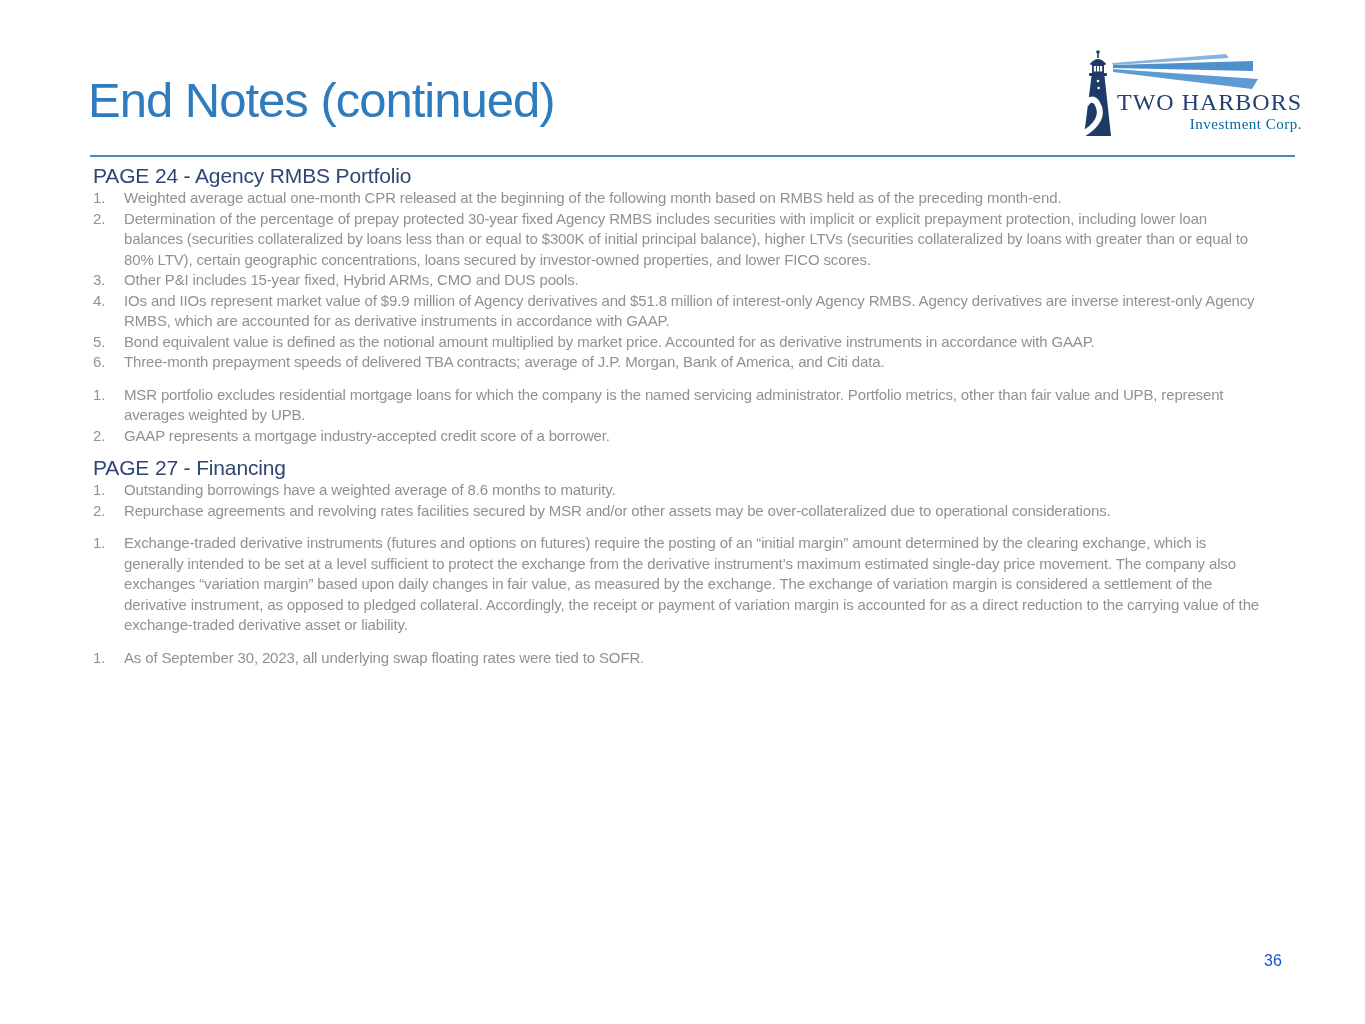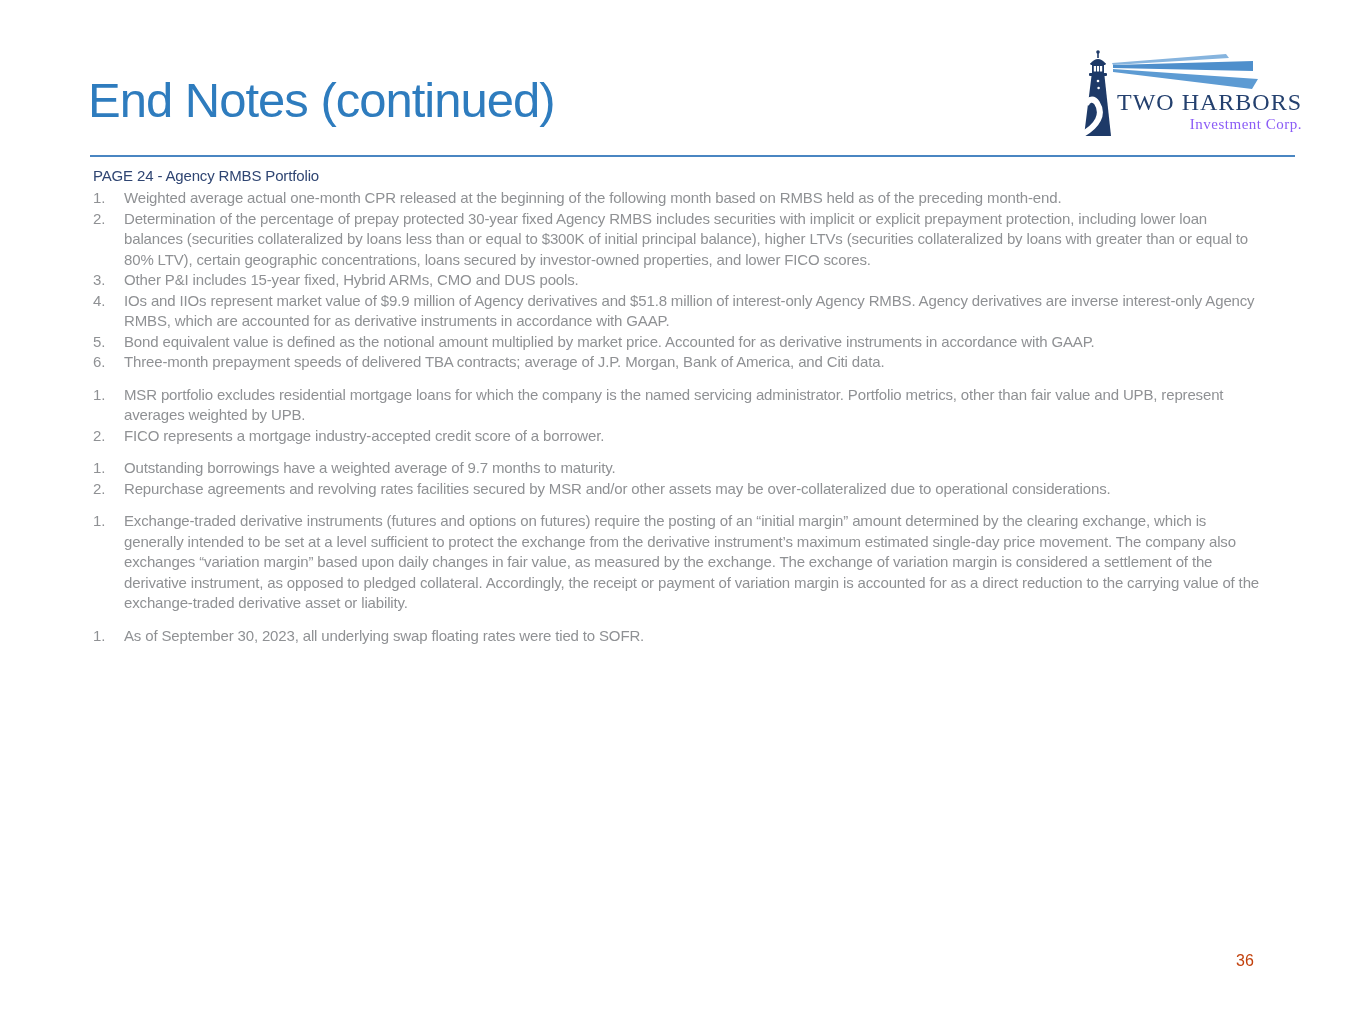--- a/index.html
+++ b/index.html
@@ -14,36 +14,36 @@
   }
   .title-rule{
     position:absolute;left:90px;top:155px;width:1205px;height:2px;background:#4a86c2;
   }
   
   .logo{position:absolute;left:1078px;top:48px;width:224px;height:92px;}
   .logo .beams{position:absolute;left:28px;top:6px;width:185px;height:52px;}
   .logo .lighthouse{position:absolute;left:0;top:2px;width:40px;height:86px;}
   .logo .logo-text{position:absolute;right:0;top:42px;text-align:right;font-family:"Liberation Serif","DejaVu Serif",serif;}
   .logo-name{font-size:24px;color:#24406e;letter-spacing:1px;line-height:1;white-space:nowrap;}
-  .logo-sub{font-size:15px;color:#8b5cf6;letter-spacing:.5px;margin-top:3px;line-height:1;}
+  .logo-sub{font-size:15px;color:#0369a1;letter-spacing:.5px;margin-top:3px;line-height:1;}
   
   .notes{
     position:absolute;left:90px;top:166px;width:1175px;
     font-size:15px;letter-spacing:-0.15px;
   }
   .note-section{margin-bottom:12px;}
   .section-heading{
-    margin:0 0 2px 3px;font-size:15px;font-weight:400;color:#2f4572;line-height:20px;
+    margin:0 0 2px 3px;font-size:21px;font-weight:400;color:#2f4572;line-height:20px;
   }
   .note-items{margin:0;padding:0;list-style:none;}
   .note-item{display:flex;color:#8f9194;line-height:20.5px;}
   .item-num{flex:0 0 34px;padding-left:3px;box-sizing:border-box;}
   .item-text{flex:1;}
   .page-number{
-    position:absolute;left:1236px;top:952px;font-size:16px;color:#c2410c;
+    position:absolute;left:1264px;top:952px;font-size:16px;color:#1d4ed8;
   }
 </style>
 </head>
 <body>
 
 <div class="slide">
 
   <h1 class="page-title">End Notes (continued)</h1>
 
   <div class="logo">
@@ -110,29 +110,30 @@
         </ol>
       </section>
       <section class="note-section">
         <ol class="note-items">
           <li class="note-item">
             <span class="item-num">1.</span>
             <span class="item-text">MSR portfolio excludes residential mortgage loans for which the company is the named servicing administrator. Portfolio metrics, other than fair value and UPB, represent averages weighted by UPB.</span>
           </li>
           <li class="note-item">
             <span class="item-num">2.</span>
-            <span class="item-text">FICO represents a mortgage industry-accepted credit score of a borrower.</span>
+            <span class="item-text">GAAP represents a mortgage industry-accepted credit score of a borrower.</span>
           </li>
         </ol>
       </section>
       <section class="note-section">
+        <h2 class="section-heading">PAGE 27 - Financing</h2>
         <ol class="note-items">
           <li class="note-item">
             <span class="item-num">1.</span>
-            <span class="item-text">Outstanding borrowings have a weighted average of 9.7 months to maturity.</span>
+            <span class="item-text">Outstanding borrowings have a weighted average of 8.6 months to maturity.</span>
           </li>
           <li class="note-item">
             <span class="item-num">2.</span>
             <span class="item-text">Repurchase agreements and revolving rates facilities secured by MSR and/or other assets may be over-collateralized due to operational considerations.</span>
           </li>
         </ol>
       </section>
       <section class="note-section">
         <ol class="note-items">
           <li class="note-item">

